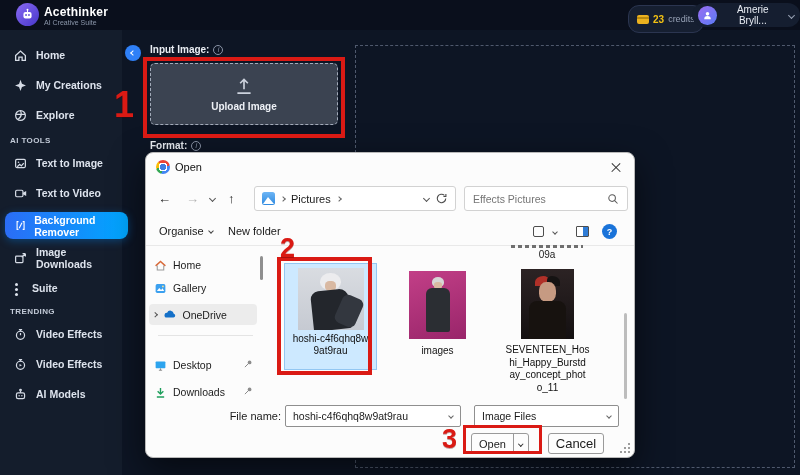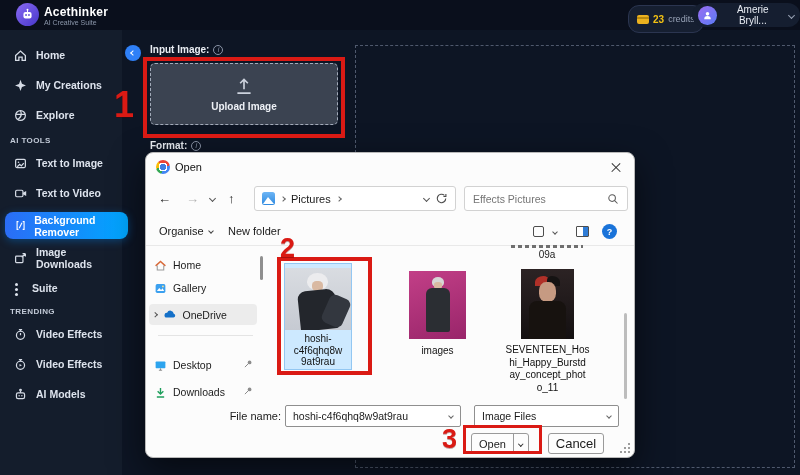--- a/index.html
+++ b/index.html
@@ -95,21 +95,21 @@
   .nav-row.sel { background:#ececec; height:21px; }
   .nav-ic { width:14px; height:14px; flex:0 0 auto; display:flex; align-items:center; justify-content:center; }
   .pin { position:absolute; right:4px; }
   .pane-scroll { position:absolute; left:114px; top:103px; width:3px; height:24px; background:#8f8f8f; border-radius:2px; }
   .nav-sep { position:absolute; left:12px; top:182px; width:95px; height:1px; background:#e4e4e4; }
 
   
   .remnant-dash { position:absolute; left:365px; top:92px; width:72px; height:3px;
                   background:repeating-linear-gradient(90deg,#6f6f6f 0 4px,transparent 4px 7px); }
   .remnant-lbl { position:absolute; left:355px; top:96px; width:92px; text-align:center; font-size:10px; color:#1b1b1b; }
-  .file-tile-sel { position:absolute; left:138px; top:110px; width:68px; height:107px; background:#cde9ff; border:1px solid #93c7f2;
+  .file-tile-sel { position:absolute; left:138px; top:110px; width:93px; height:107px; background:#cde9ff; border:1px solid #93c7f2;
                    display:flex; flex-direction:column; align-items:center; cursor:pointer; }
   .thumb { position:relative; overflow:hidden; }
   .thumb-hoshi { width:66px; height:62px; margin-top:4px; background:linear-gradient(#d9dce1,#c6cad2); }
   .thumb-hoshi .hair { position:absolute; left:22px; top:5px; width:21px; height:17px; background:#ececee; border-radius:50% 50% 45% 45%; }
   .thumb-hoshi .face { position:absolute; left:27px; top:13px; width:11px; height:10px; background:#d9b9a2; border-radius:40%; }
   .thumb-hoshi .body { position:absolute; left:14px; top:22px; width:38px; height:40px; background:#23262c; border-radius:8px 10px 2px 2px; transform:rotate(-6deg); }
   .thumb-hoshi .arm  { position:absolute; left:40px; top:28px; width:22px; height:30px; background:#33373f; border-radius:6px; transform:rotate(24deg); }
   .file-lbl { font-size:10px; line-height:11.5px; color:#111; text-align:center; margin-top:3px; }
   .preline { white-space:pre-line; }
   .thumb-images { position:absolute; left:263px; top:118px; width:57px; height:68px; background:linear-gradient(160deg,#c23f87,#99256a); cursor:pointer; }

